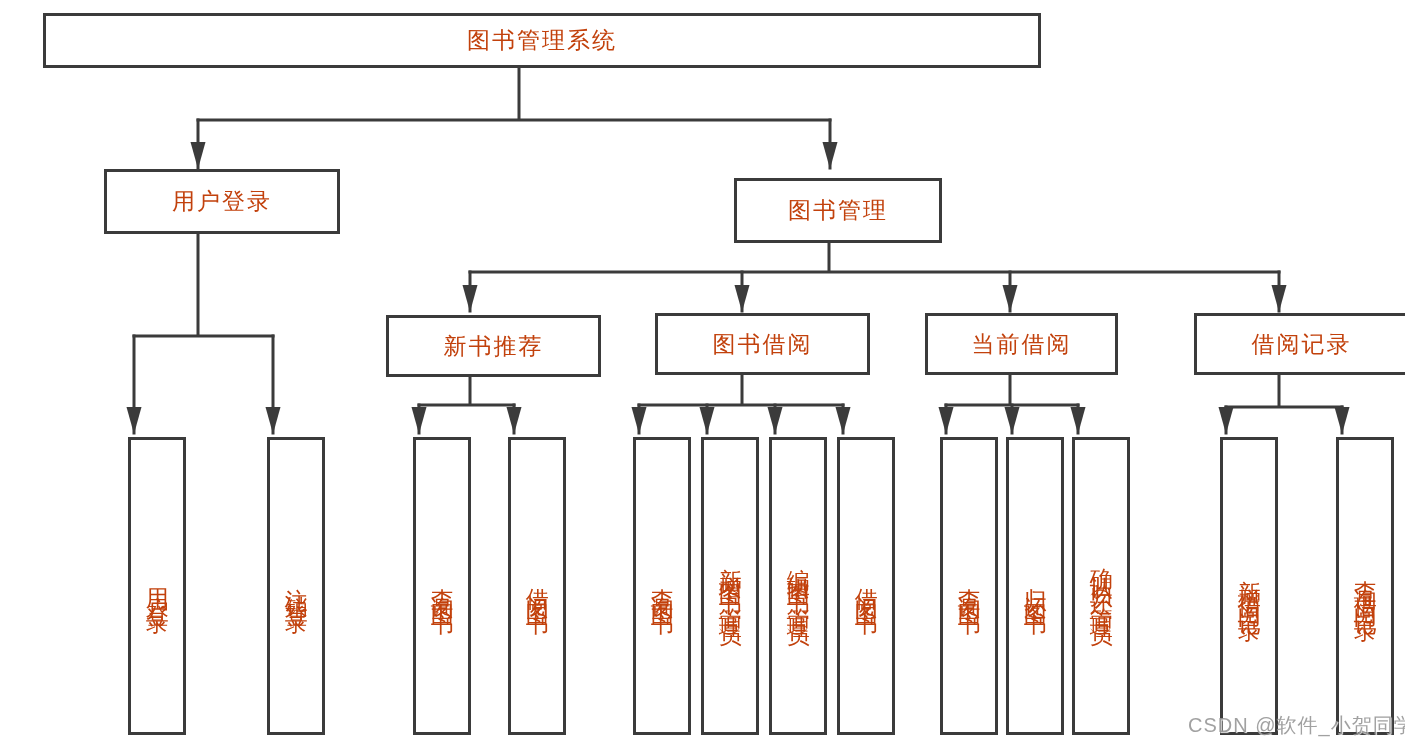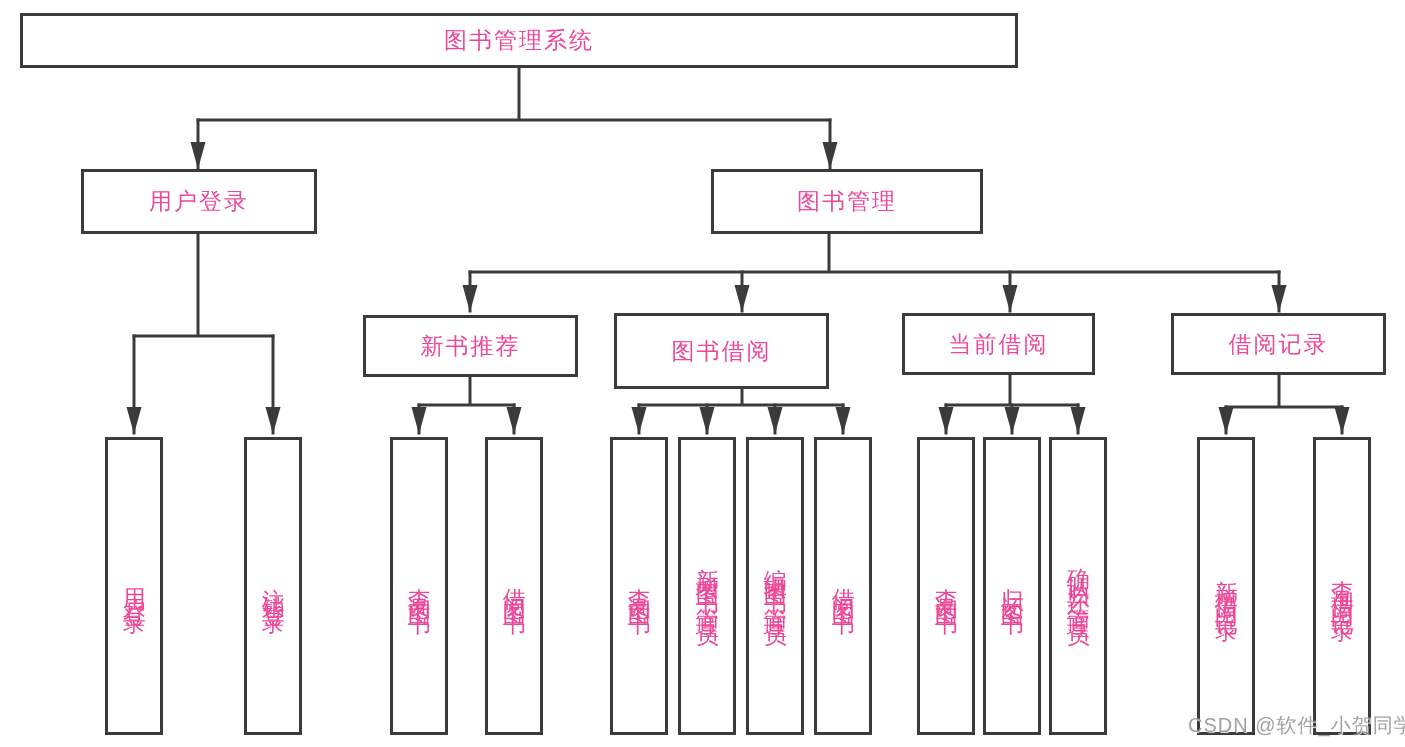--- a/index.html
+++ b/index.html
@@ -3,21 +3,21 @@
 <meta charset="utf-8">
 <style>
   html,body { margin:0; padding:0; background:#ffffff; }
   #canvas {
     position:relative; width:1405px; height:747px; background:#ffffff;
     font-family:"Liberation Sans","DejaVu Sans",sans-serif; overflow:hidden;
   }
   #wires { position:absolute; left:0; top:0; width:1405px; height:747px; z-index:1; pointer-events:none; }
   .node {
     position:absolute; box-sizing:border-box; border:3px solid #3b3b3b; background:#ffffff;
-    display:flex; align-items:center; justify-content:center; color:#ec4899; z-index:2;
+    display:flex; align-items:center; justify-content:center; color:#c2410c; z-index:2;margin-left:23px;
   }
   .hnode .lbl { font-size:23px; letter-spacing:2px; white-space:nowrap; }
   .vnode .lbl {
     writing-mode:vertical-rl; text-orientation:mixed;
     font-size:23px; line-height:1.1; letter-spacing:8px; white-space:nowrap;
   }
   #watermark {
     position:absolute; left:1188px; top:712px; z-index:5;
     font-size:20px; letter-spacing:1px; color:rgba(148,148,148,0.88);
     text-shadow:1px 1px 1px rgba(255,255,255,0.9); white-space:nowrap;
@@ -71,28 +71,28 @@
     </g>
   </svg>
 
   <div class="node hnode" style="left:20px;top:13px;width:998px;height:55px">
     <span class="lbl">图书管理系统</span>
   </div>
 
   <div class="node hnode" style="left:81px;top:169px;width:236px;height:65px">
     <span class="lbl">用户登录</span>
   </div>
-  <div class="node hnode" style="left:711px;top:169px;width:272px;height:65px">
+  <div class="node hnode" style="left:711px;top:178px;width:208px;height:65px">
     <span class="lbl">图书管理</span>
   </div>
 
   <div class="node hnode" style="left:363px;top:315px;width:215px;height:62px">
     <span class="lbl">新书推荐</span>
   </div>
-  <div class="node hnode" style="left:614px;top:313px;width:215px;height:76px">
+  <div class="node hnode" style="left:632px;top:313px;width:215px;height:62px">
     <span class="lbl">图书借阅</span>
   </div>
   <div class="node hnode" style="left:902px;top:313px;width:193px;height:62px">
     <span class="lbl">当前借阅</span>
   </div>
   <div class="node hnode" style="left:1171px;top:313px;width:215px;height:62px">
     <span class="lbl">借阅记录</span>
   </div>
 
   <div class="node vnode" style="left:105px;top:437px;width:58px;height:298px">

